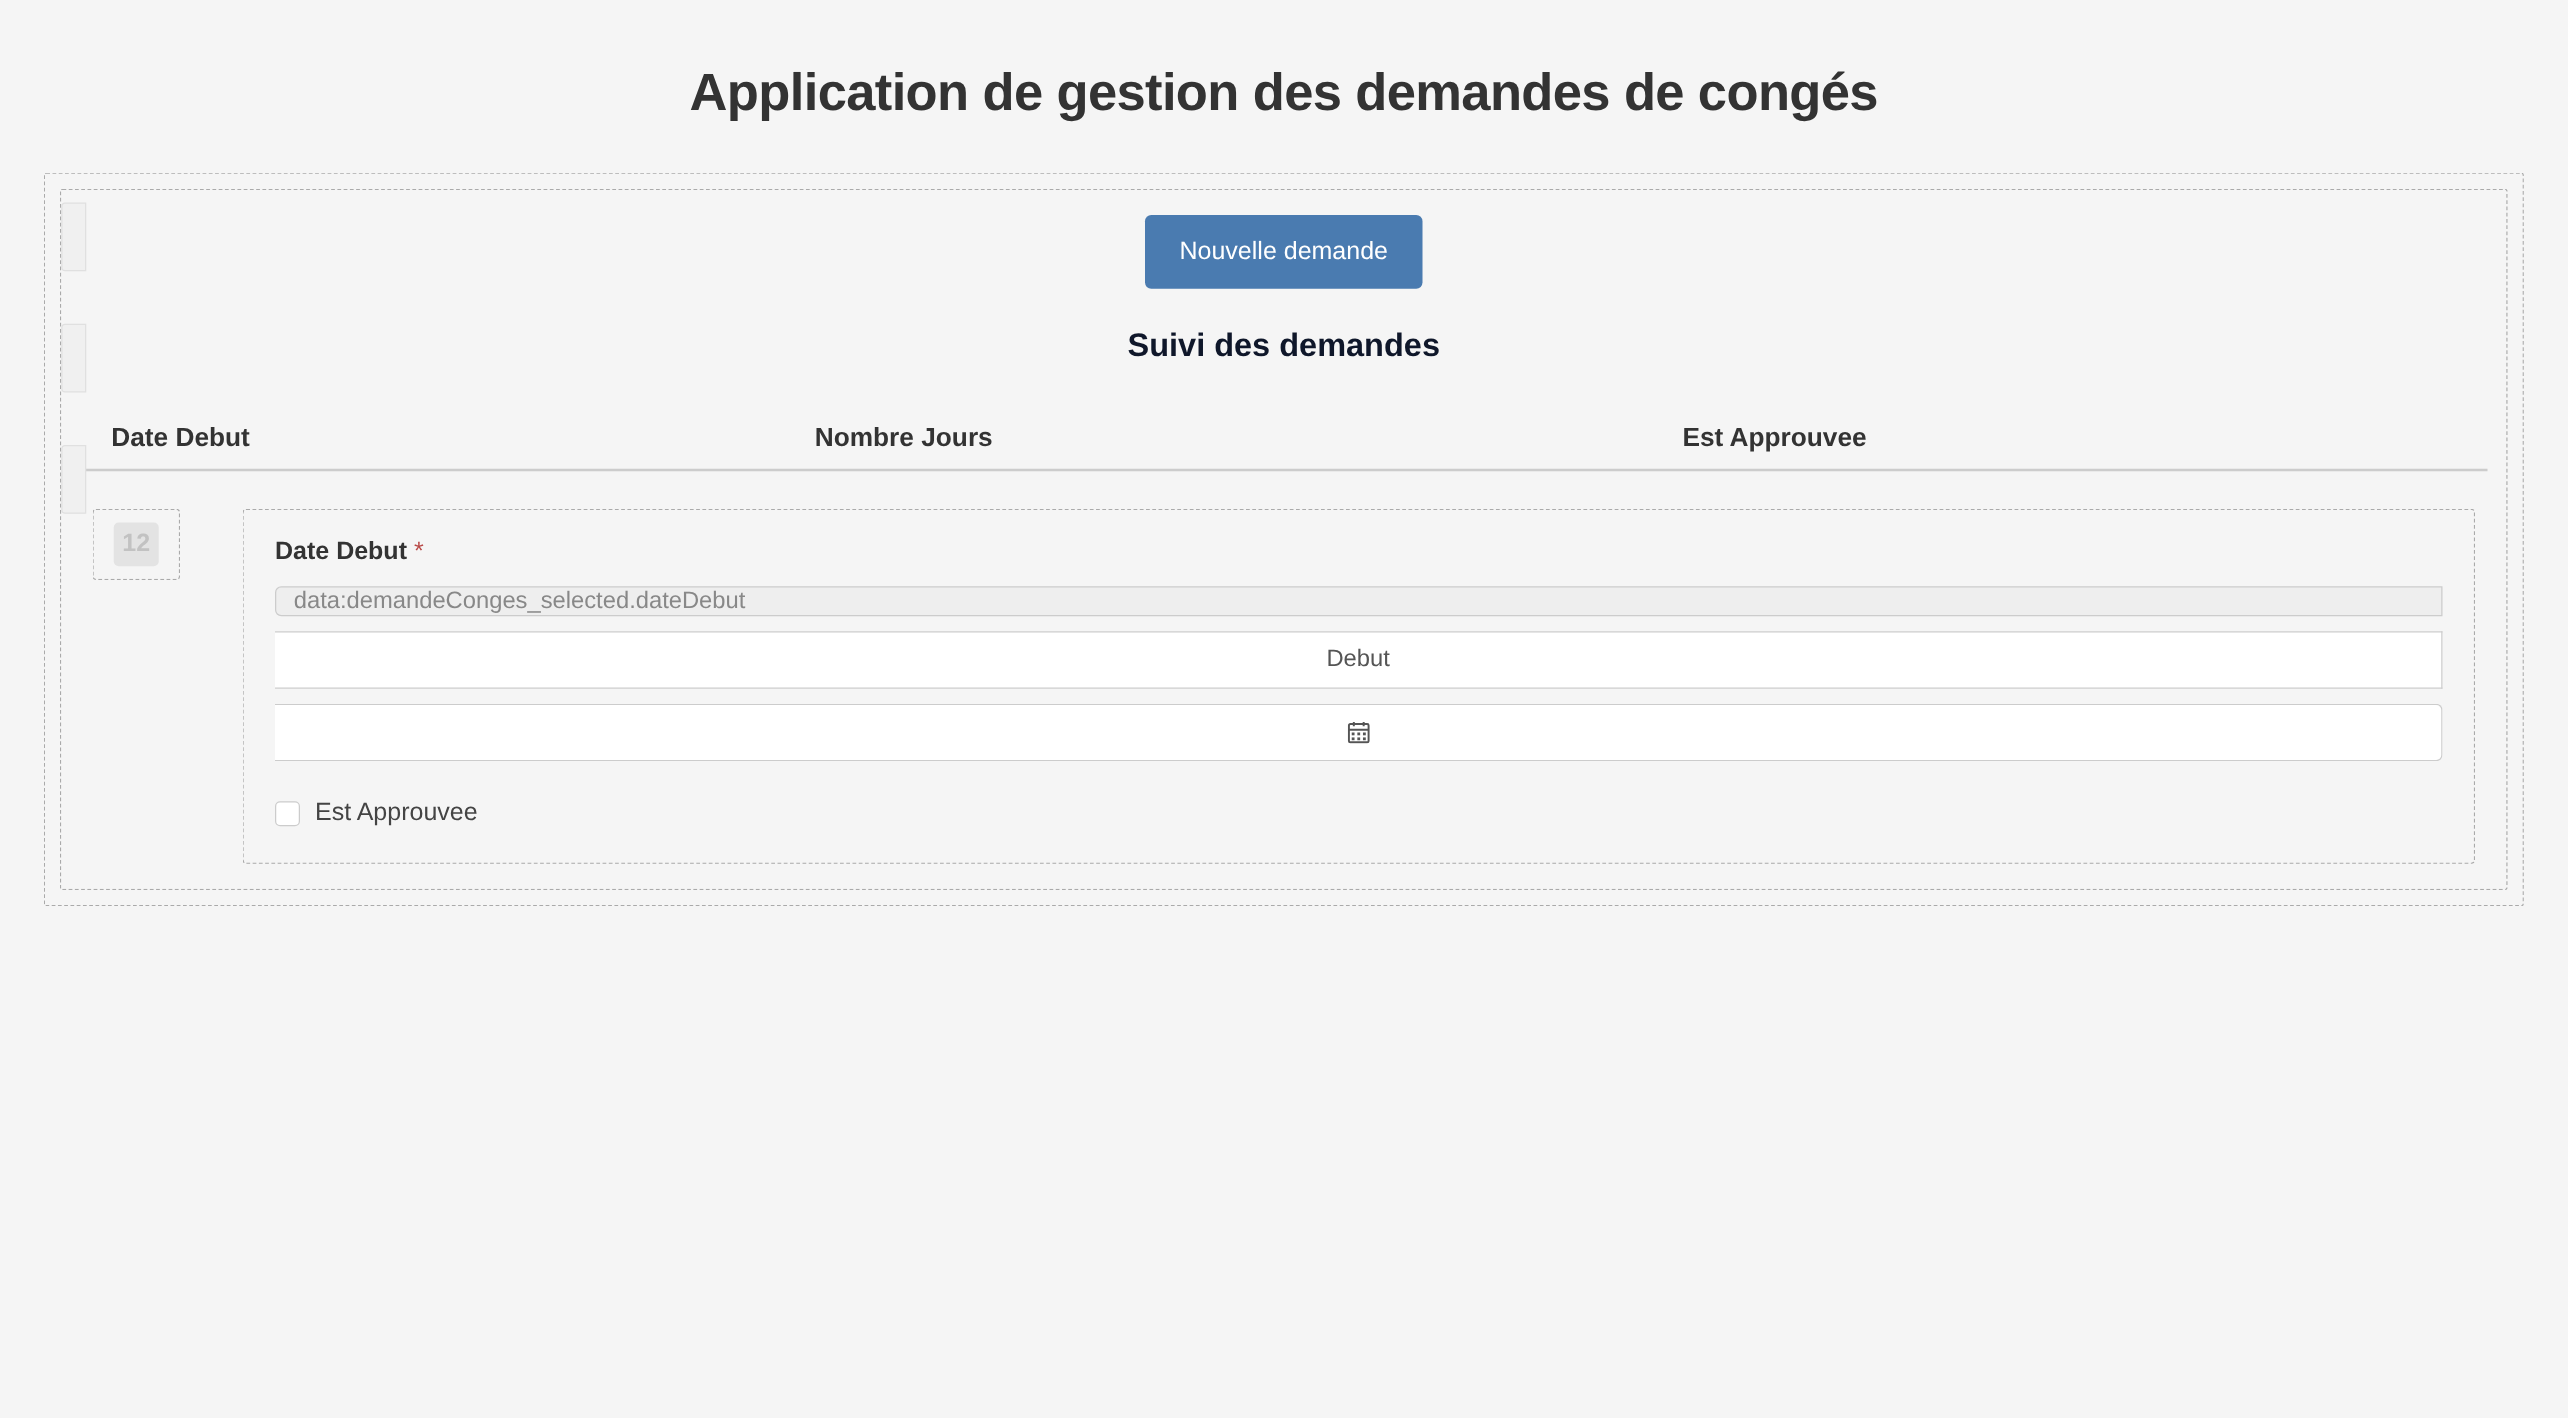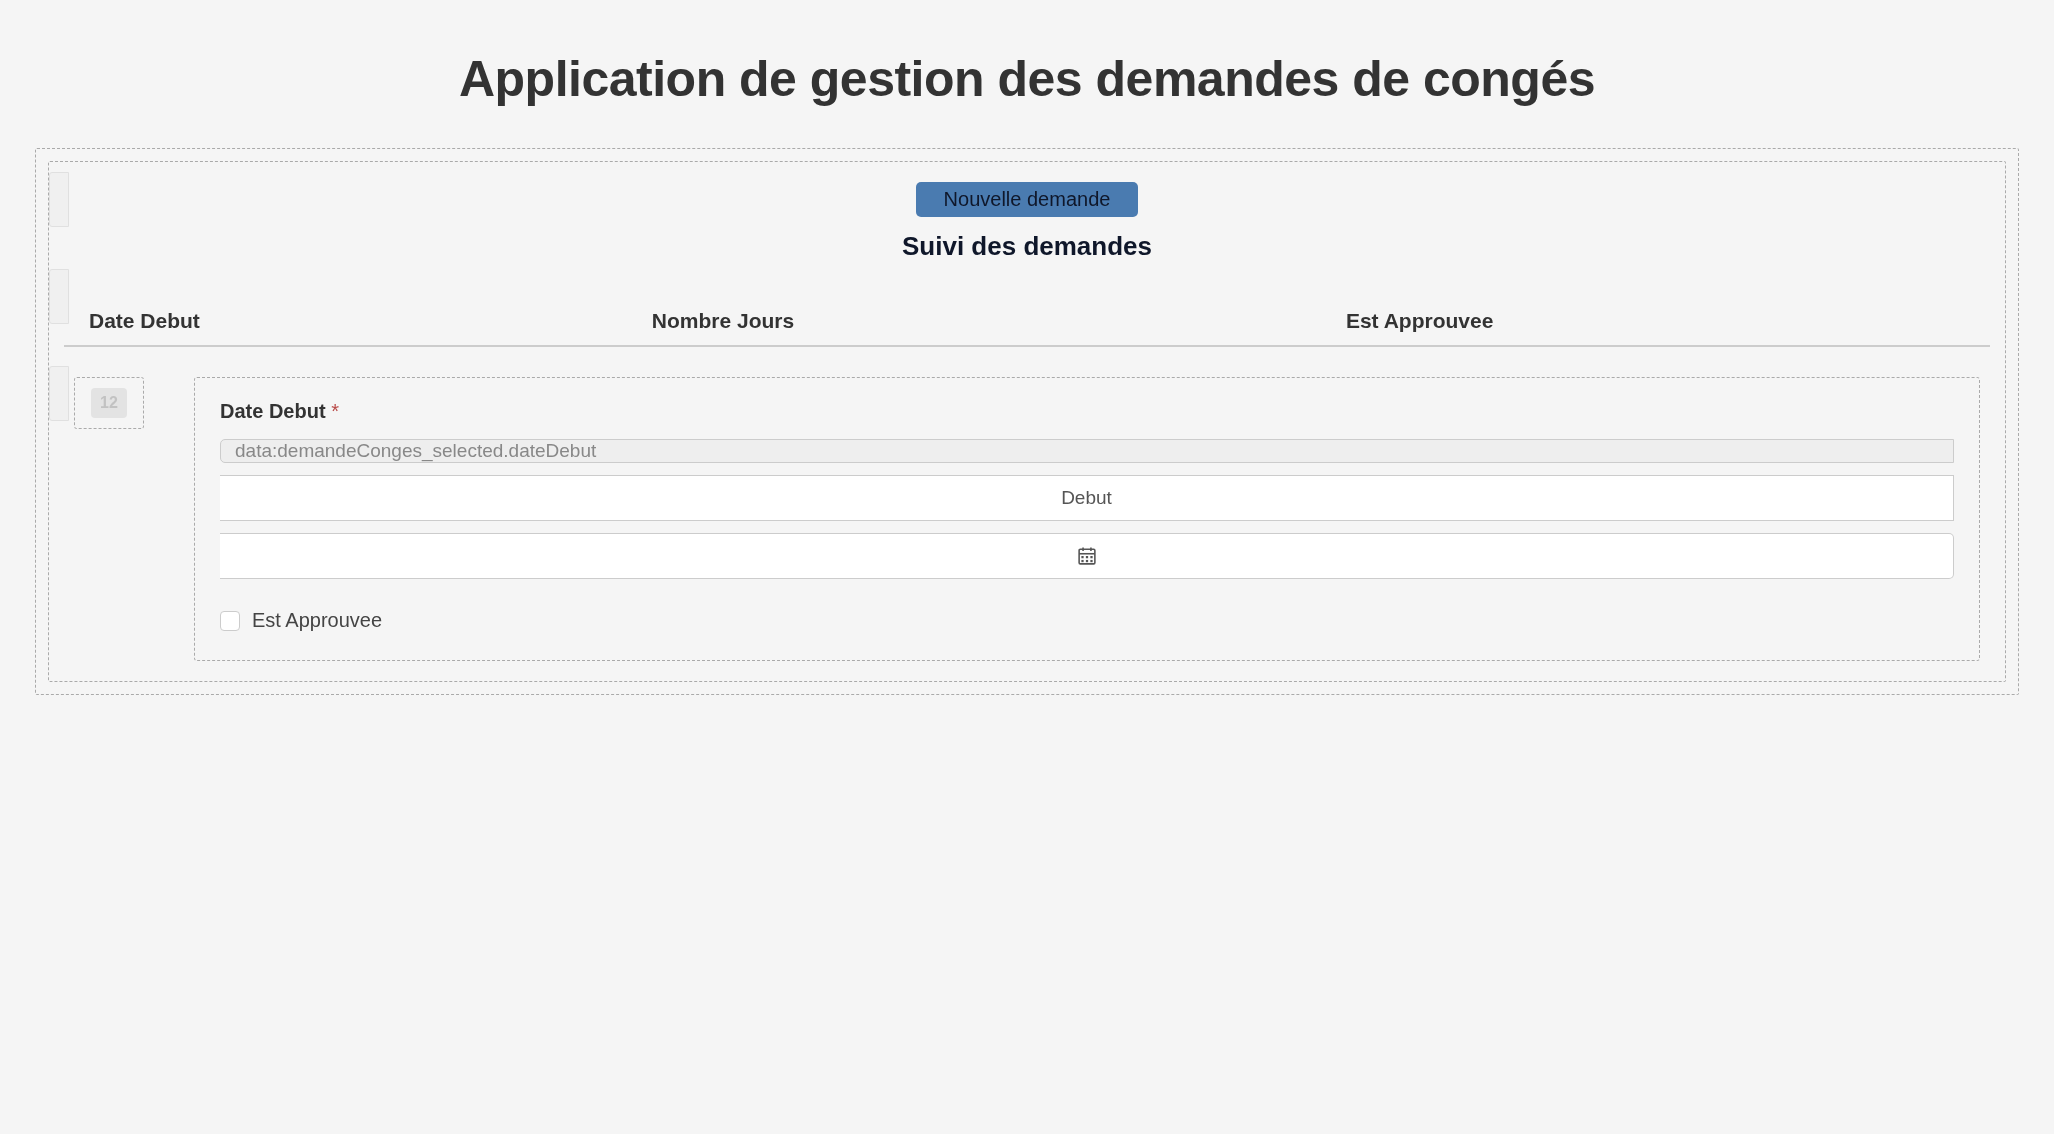--- a/index.html
+++ b/index.html
@@ -12,21 +12,21 @@
       background: #f5f5f5;
       padding: 20px 0 0 0;
     }
     .page {
       max-width: 2054px;
       margin: 0 auto;
       padding: 0 20px;
     }
     .app-title {
       text-align: center;
-      font-size: 50px;
+      font-size: 42px;
       font-weight: 700;
       color: #333;
       margin: 30px 0 40px 0;
       letter-spacing: -0.5px;
     }
     .dashed-container {
       border: 1px dashed #aaa;
       border-radius: 2px;
       padding: 12px;
       margin: 0 15px;
@@ -49,26 +49,26 @@
     }
     .handle {
       width: 20px;
       height: 55px;
       background: #f0f0f0;
       border: 1px solid #e0e0e0;
       border-radius: 3px 0 0 3px;
     }
     .btn-primary {
       display: block;
-      margin: 0 auto 14px auto;
+      margin: 0 auto 30px auto;
       background: #4a7bb0;
-      color: #0f172a;
+      color: #ffffff;
       border: none;
       border-radius: 5px;
-      padding: 6px 28px;
+      padding: 18px 28px;
       font-size: 20px;
       font-weight: 400;
       cursor: pointer;
     }
     .section-title {
       text-align: center;
       font-size: 26px;
       font-weight: 700;
       color: #0f172a;
       margin-bottom: 35px;
@@ -98,21 +98,21 @@
       border-radius: 3px;
       padding: 10px 5px;
       background: #f5f5f5;
       width: 70px;
       display: flex;
       justify-content: center;
     }
     .badge-num {
       background: #e3e3e3;
       color: #c2c2c2;
-      font-size: 16px;
+      font-size: 20px;
       font-weight: 700;
       padding: 6px 6px;
       border-radius: 4px;
       text-align: center;
       min-width: 36px;
     }
     .form-panel {
       flex: 1;
       border: 1px dashed #aaa;
       border-radius: 3px;

